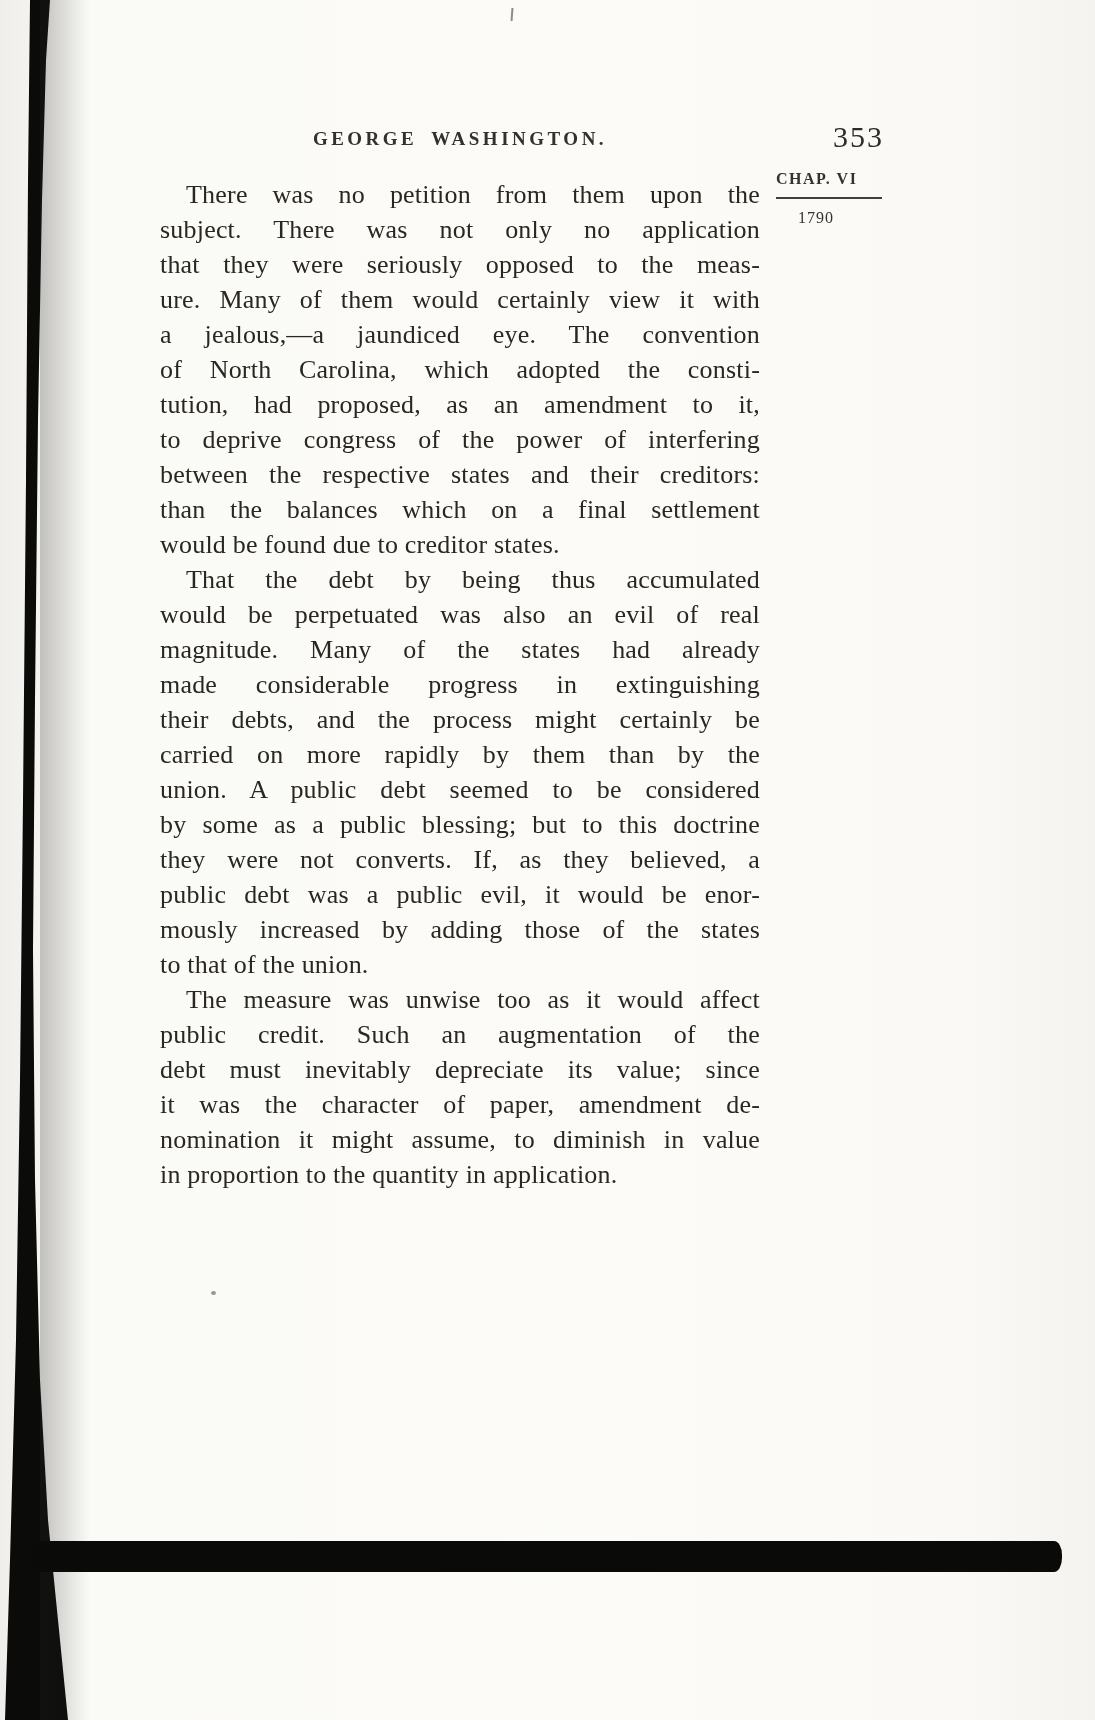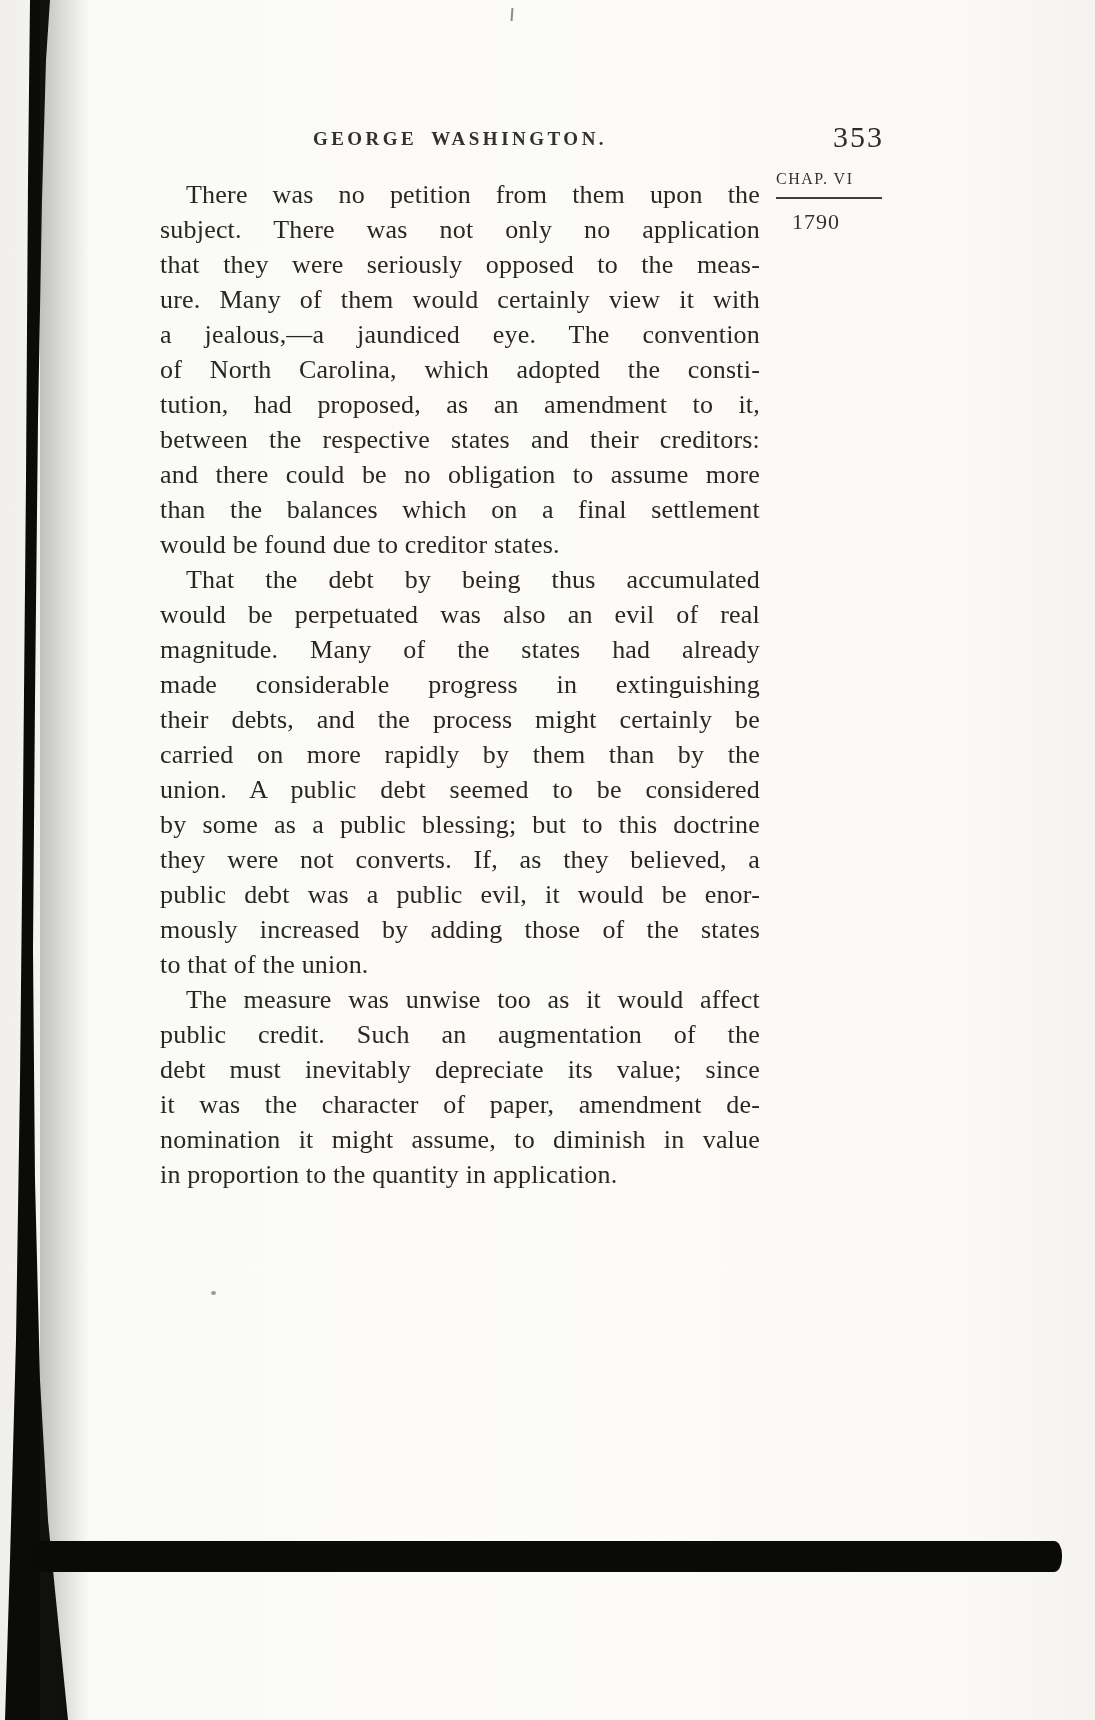--- a/index.html
+++ b/index.html
@@ -81,34 +81,34 @@
   }
 
   
   .margin-notes {
     position: absolute;
     left: 776px; top: 170px;
     width: 110px;
   }
   .margin-chapter {
     font-size: 16px;
-    font-weight: normal;
+    font-weight: bold;
     letter-spacing: 1.5px;
     color: #34322d;
     text-align: left;
   }
   .margin-rule {
     margin-top: 9px;
     width: 106px;
     height: 2px;
     background: #413f39;
   }
   .margin-year {
     margin-top: 10px;
-    font-size: 22px;
+    font-size: 16px;
     letter-spacing: 1px;
     color: #34322d;
     text-align: center;
     width: 80px;
   }
 
   
   .text-block {
     position: absolute;
     left: 160px; top: 177px;
@@ -150,22 +150,22 @@
 
   <div class="text-block" id="paragraphs">
       <div class="paragraph">
         <div class="line first">There was no petition from them upon the</div>
         <div class="line">subject.  There was not only no application</div>
         <div class="line">that they were seriously opposed to the meas-</div>
         <div class="line">ure.  Many of them would certainly view it with</div>
         <div class="line">a jealous,—a jaundiced eye.  The convention</div>
         <div class="line">of North Carolina, which adopted the consti-</div>
         <div class="line">tution, had proposed, as an amendment to it,</div>
+        <div class="line">to deprive congress of the power of interfering</div>
         <div class="line">between the respective states and their creditors:</div>
-        <div class="line">and there could be no obligation to assume more</div>
         <div class="line">than the balances which on a final settlement</div>
         <div class="line last">would be found due to creditor states.</div>
       </div>
       <div class="paragraph">
         <div class="line first">That the debt by being thus accumulated</div>
         <div class="line">would be perpetuated was also an evil of real</div>
         <div class="line">magnitude.  Many of the states had already</div>
         <div class="line">made considerable progress in extinguishing</div>
         <div class="line">their debts, and the process might certainly be</div>
         <div class="line">carried on more rapidly by them than by the</div>

